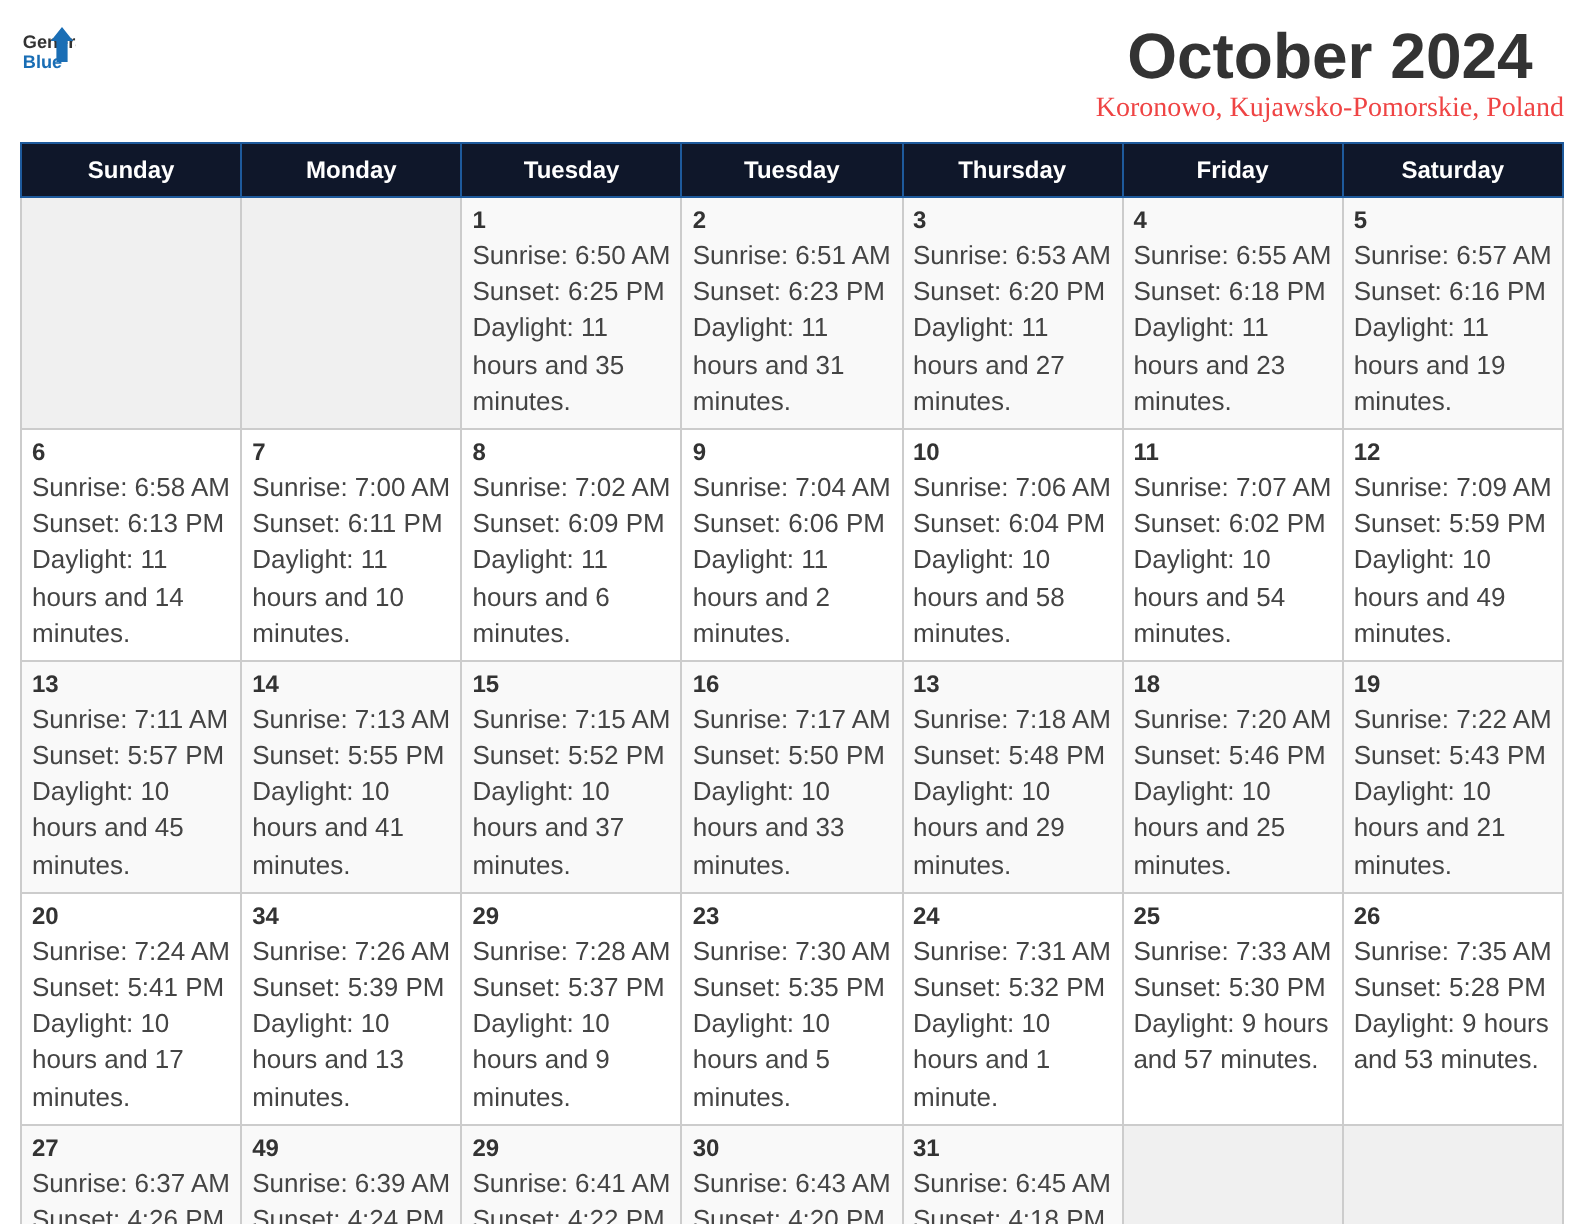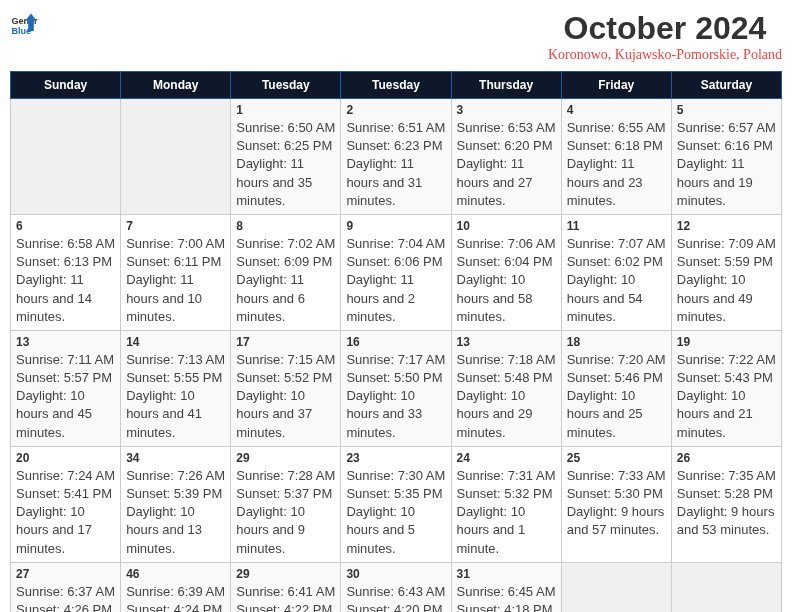--- a/index.html
+++ b/index.html
@@ -166,21 +166,21 @@
       <tr>
         <td>
           <span class="day-num">13</span>
           <div class="day-info">Sunrise: 7:11 AM<br>Sunset: 5:57 PM<br>Daylight: 10 hours and 45 minutes.</div>
         </td>
         <td>
           <span class="day-num">14</span>
           <div class="day-info">Sunrise: 7:13 AM<br>Sunset: 5:55 PM<br>Daylight: 10 hours and 41 minutes.</div>
         </td>
         <td>
-          <span class="day-num">17</span>
+          <span class="day-num">15</span>
           <div class="day-info">Sunrise: 7:15 AM<br>Sunset: 5:52 PM<br>Daylight: 10 hours and 37 minutes.</div>
         </td>
         <td>
           <span class="day-num">16</span>
           <div class="day-info">Sunrise: 7:17 AM<br>Sunset: 5:50 PM<br>Daylight: 10 hours and 33 minutes.</div>
         </td>
         <td>
           <span class="day-num">13</span>
           <div class="day-info">Sunrise: 7:18 AM<br>Sunset: 5:48 PM<br>Daylight: 10 hours and 29 minutes.</div>
         </td>
@@ -222,21 +222,21 @@
           <span class="day-num">26</span>
           <div class="day-info">Sunrise: 7:35 AM<br>Sunset: 5:28 PM<br>Daylight: 9 hours and 53 minutes.</div>
         </td>
       </tr>
       <tr>
         <td>
           <span class="day-num">27</span>
           <div class="day-info">Sunrise: 6:37 AM<br>Sunset: 4:26 PM<br>Daylight: 9 hours and 49 minutes.</div>
         </td>
         <td>
-          <span class="day-num">46</span>
+          <span class="day-num">49</span>
           <div class="day-info">Sunrise: 6:39 AM<br>Sunset: 4:24 PM<br>Daylight: 9 hours and 45 minutes.</div>
         </td>
         <td>
           <span class="day-num">29</span>
           <div class="day-info">Sunrise: 6:41 AM<br>Sunset: 4:22 PM<br>Daylight: 9 hours and 41 minutes.</div>
         </td>
         <td>
           <span class="day-num">30</span>
           <div class="day-info">Sunrise: 6:43 AM<br>Sunset: 4:20 PM<br>Daylight: 9 hours and 37 minutes.</div>
         </td>

